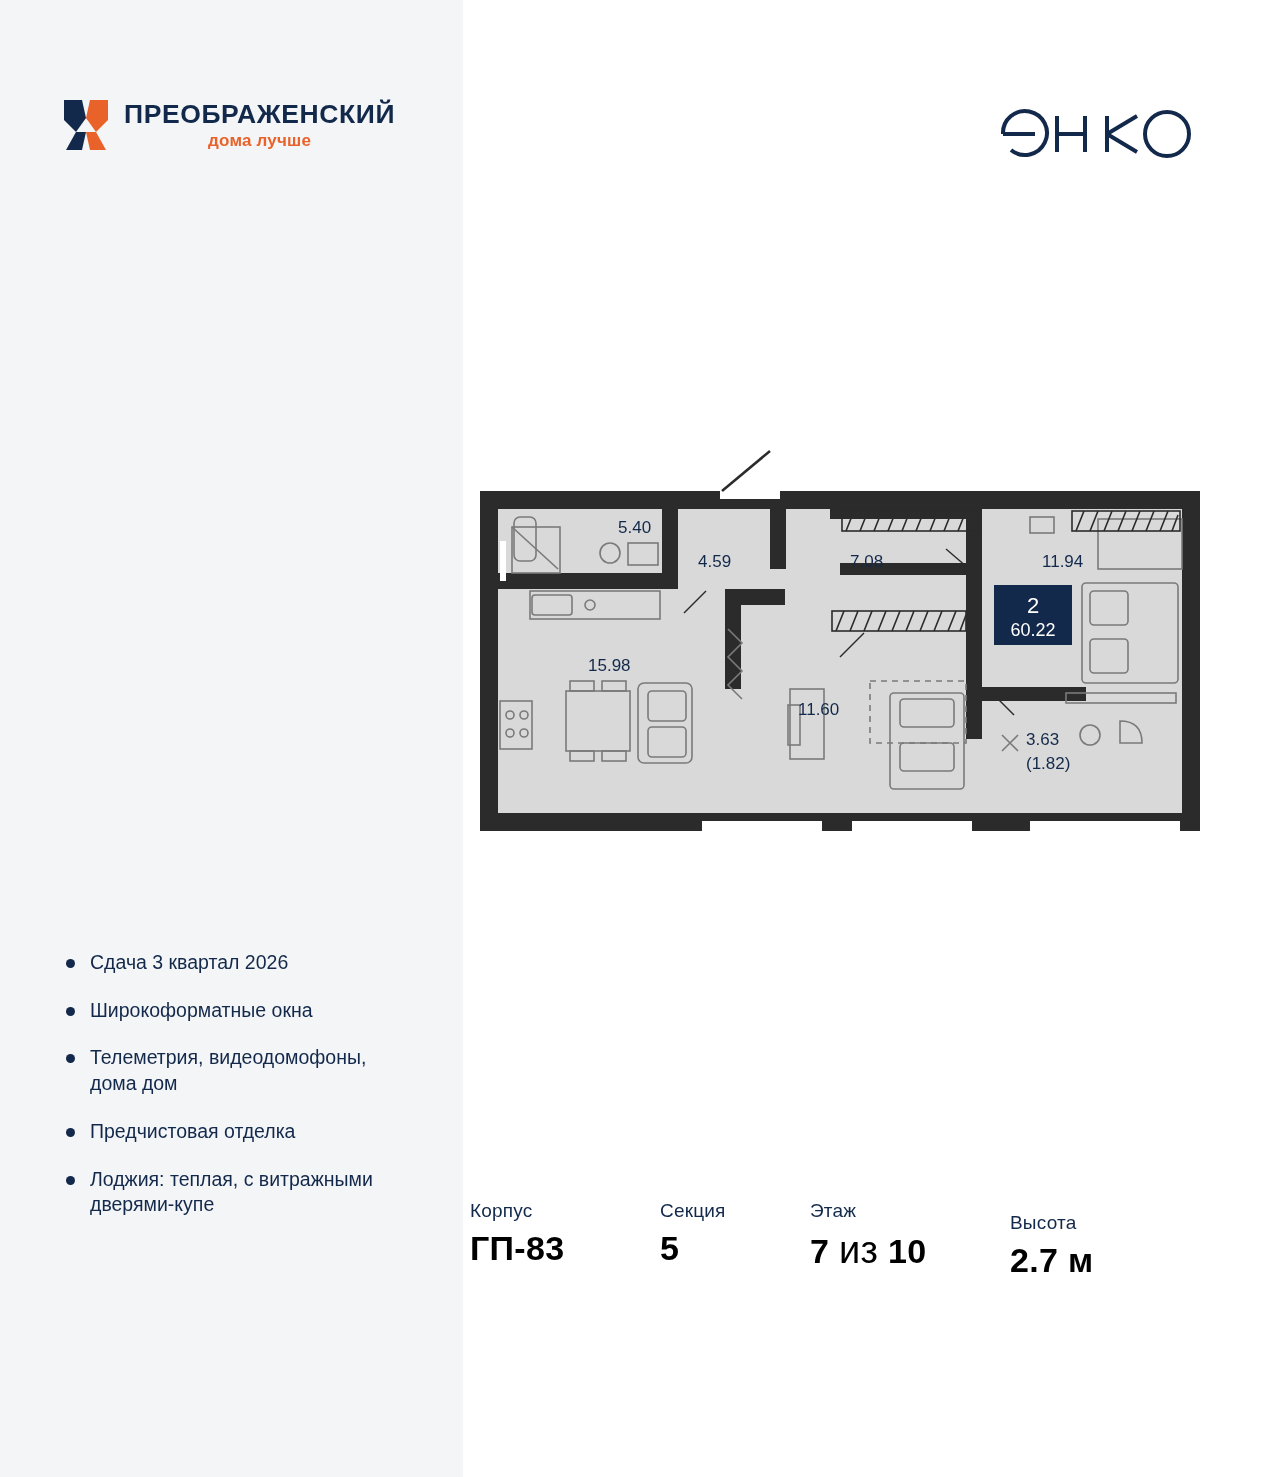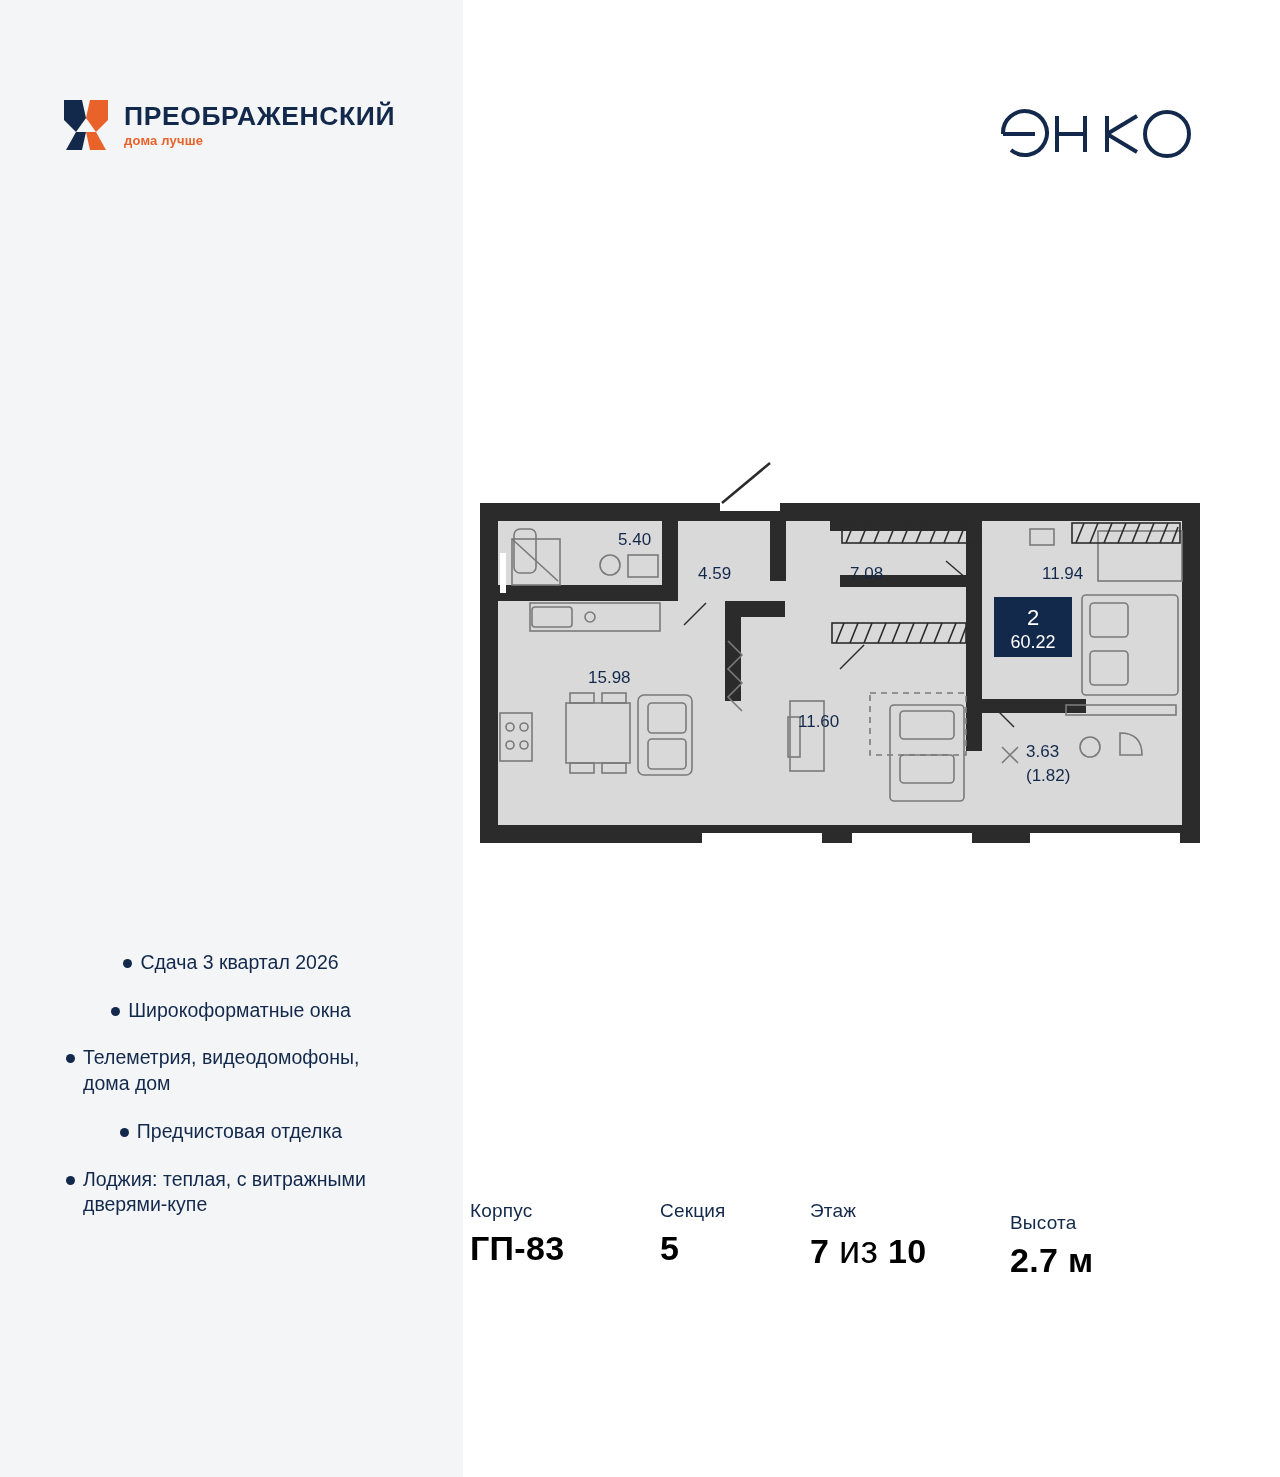--- a/index.html
+++ b/index.html
@@ -26,53 +26,52 @@
     position: absolute; left: 62px; top: 98px;
     display: flex; align-items: center; gap: 14px;
   }
   #logo-mark { width: 48px; height: 54px; position: relative; }
   #logo-text { display: flex; flex-direction: column; line-height: 1; }
   #logo-title {
     font-size: 26.5px; font-weight: bold; letter-spacing: 0.6px;
     color: #13294b;
   }
   #logo-sub {
-    font-size: 13px; font-weight: bold; color: #e8622a;
-    letter-spacing: 0.2px; margin-top: 4px;
+    font-size: 17px; font-weight: bold; color: #e8622a;
+    letter-spacing: 0.2px; margin-top: 4px; text-align: center;
   }
   #area-block { position: absolute; left: 66px; top: 290px; }
   #area-value {
     font-size: 66px; font-weight: 400; letter-spacing: 0.5px;
     color: #13294b; line-height: 1;
   }
   #area-value sup { font-size: 32px; vertical-align: super; }
   #rooms-label {
     font-size: 42px; font-weight: 400; letter-spacing: 0.5px;
     color: #13294b; margin-top: 26px; line-height: 1;
   }
   #features { position: absolute; left: 66px; top: 950px; width: 330px; }
   .feature {
-    display: flex; align-items: flex-start; gap: 8px;
+    display: flex; align-items: flex-start; gap: 15px;
     margin-bottom: 22px;
-    justify-content: center;
   }
   .feature-bullet {
     width: 9px; height: 9px; border-radius: 50%;
     background: #13294b; flex: 0 0 9px; margin-top: 9px;
   }
   .feature-text {
     font-size: 19.5px; line-height: 1.32; color: #13294b;
   }
   
   #enko-logo {
     position: absolute; left: 995px; top: 108px;
     width: 200px; height: 52px;
   }
   #plan {
-    position: absolute; left: 470px; top: 455px;
+    position: absolute; left: 470px; top: 443px;
     width: 740px; height: 420px;
   }
   
   #info-row {
     position: absolute; left: 470px; top: 1200px;
     width: 740px; display: flex;
   }
   .info-cell { text-align: left; }
   .info-label {
     font-size: 19px; color: #13294b; font-weight: 400;

